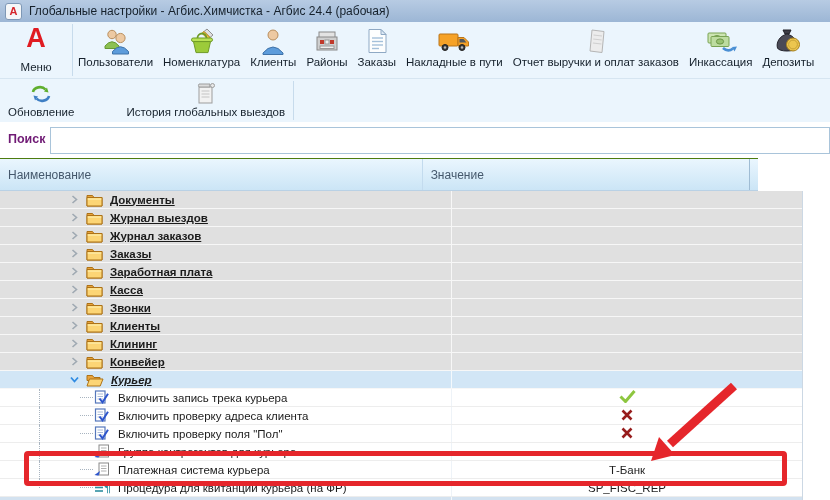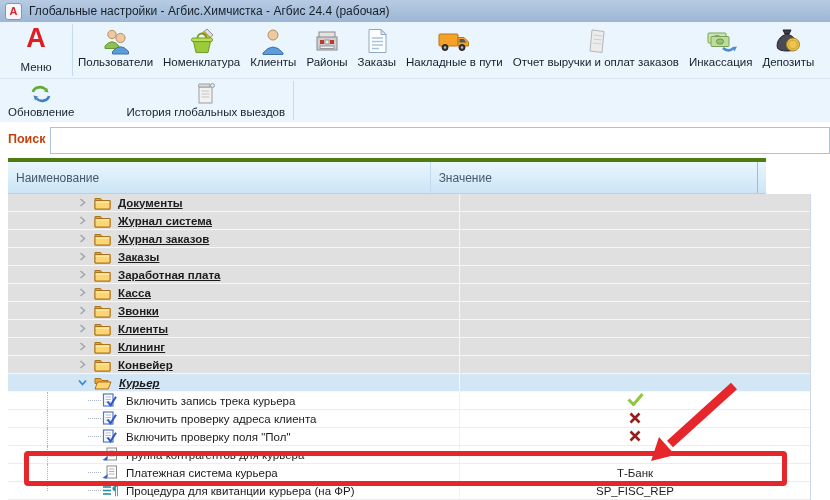--- a/index.html
+++ b/index.html
@@ -19,25 +19,25 @@
   .tb-btn{display:flex;flex-direction:column;align-items:center;
           padding:4px 5px 5px;white-space:nowrap;box-sizing:border-box;}
   .tb-btn .icon-wrap{height:30px;display:flex;align-items:center;}
   .tb-label{font-size:11.5px;color:#15202b;}
   .toolbar-secondary{height:43px;background:#ebf5fd;display:flex;align-items:stretch;}
   .tb-btn2{display:flex;flex-direction:column;align-items:center;justify-content:space-between;
            padding:3px 8px 4px;white-space:nowrap;box-sizing:border-box;}
   .tb-btn2 .icon-wrap{height:24px;display:flex;align-items:center;}
   
   .search-row{height:36px;background:#fff;position:relative;}
-  .search-label{position:absolute;left:8px;top:10px;font-weight:bold;font-size:12.5px;color:#c2410c;}
+  .search-label{position:absolute;left:8px;top:10px;font-weight:bold;font-size:12.5px;color:#701a75;}
   .search-input{position:absolute;left:50px;top:5px;width:780px;height:27px;border:1px solid #a9c4da;
                 box-sizing:border-box;font-family:"Liberation Sans",sans-serif;font-size:12px;padding:0 5px;outline:none;}
   
-  .grid{position:absolute;left:8px;top:158px;width:758px;height:342px;border-top:4px solid #4d7c0f;box-sizing:border-box;}
+  .grid{position:absolute;left:0;top:158px;width:758px;height:342px;border-top:1px solid #4d7c0f;box-sizing:border-box;}
   .grid-header{height:31px;background:linear-gradient(#eaf6fe,#cbe5f6);border-bottom:1px solid #b9d1e5;display:flex;}
   .gh-col{display:flex;align-items:center;padding-left:8px;box-sizing:border-box;font-size:12px;color:#45586c;}
   .gh-col1{width:452px;border-right:1px solid #c3dbee;}
   .gh-col2{width:350px;border-right:1px solid #9fbcd4;}
   .gh-col3{flex:1;}
   .grid-body{width:802px;border-right:1px solid #ccd8e4;box-sizing:content-box;}
   .grid-row{height:18px;display:flex;box-sizing:border-box;position:relative;}
   .cell1{width:452px;display:flex;align-items:center;box-sizing:border-box;overflow:hidden;white-space:nowrap;padding-left:41px;}
   .cell2{width:350px;display:flex;align-items:center;justify-content:center;box-sizing:border-box;font-size:11.5px;}
   .grid-row.category{background:#e0e0e0;border-bottom:1px solid #f7f7f7;}
@@ -259,21 +259,21 @@
                 <path d="M2.5 1 L6.5 4.5 L2.5 8" fill="none" stroke="#9fa9b2" stroke-width="1.6"></path>
               </svg>
             </span>
             <span class="folder">
               <svg width="17" height="15" viewBox="0 0 17 15">
                 <path d="M1 3.5 h5.5 l1.5 2 H16 v8.5 H1 z" fill="#e8a33d" stroke="#ad7217"></path>
                 <path d="M1 5.5 h15 v8.5 h-15 z" fill="#fcd575" stroke="#ad7217"></path>
                 <path d="M1.8 6.3 h13.4 v1.6 h-13.4 z" fill="#fde79c"></path>
               </svg>
             </span>
-            <span class="cat-label">Журнал система</span>
+            <span class="cat-label">Журнал выездов</span>
           </div>
           <div class="cell2"></div>
         </div>
         <div class="grid-row category">
           <div class="cell1">
             <span class="chev">
               <svg width="9" height="9" viewBox="0 0 9 9">
                 <path d="M2.5 1 L6.5 4.5 L2.5 8" fill="none" stroke="#9fa9b2" stroke-width="1.6"></path>
               </svg>
             </span>

